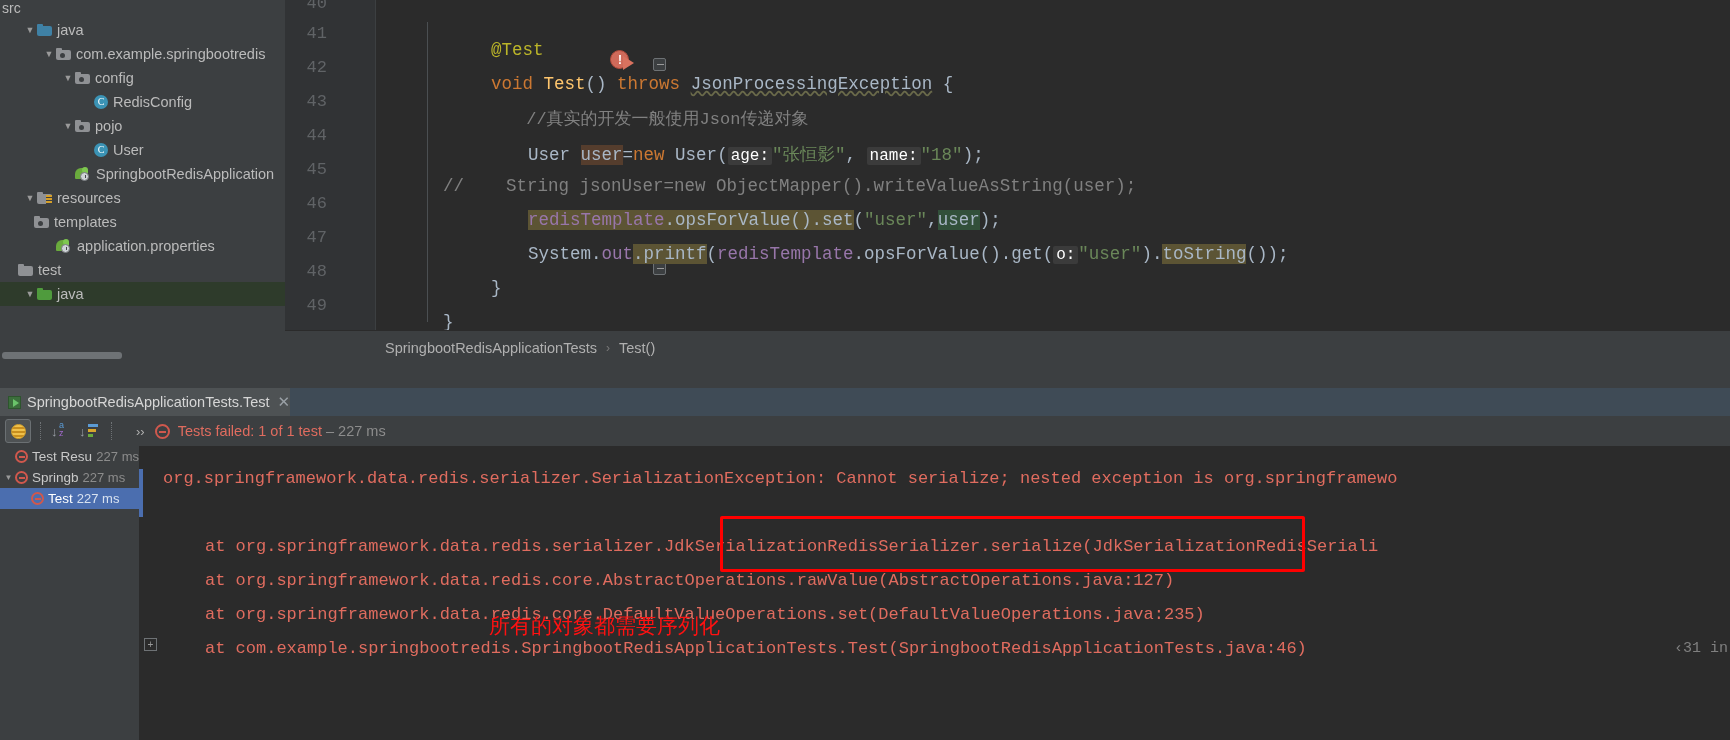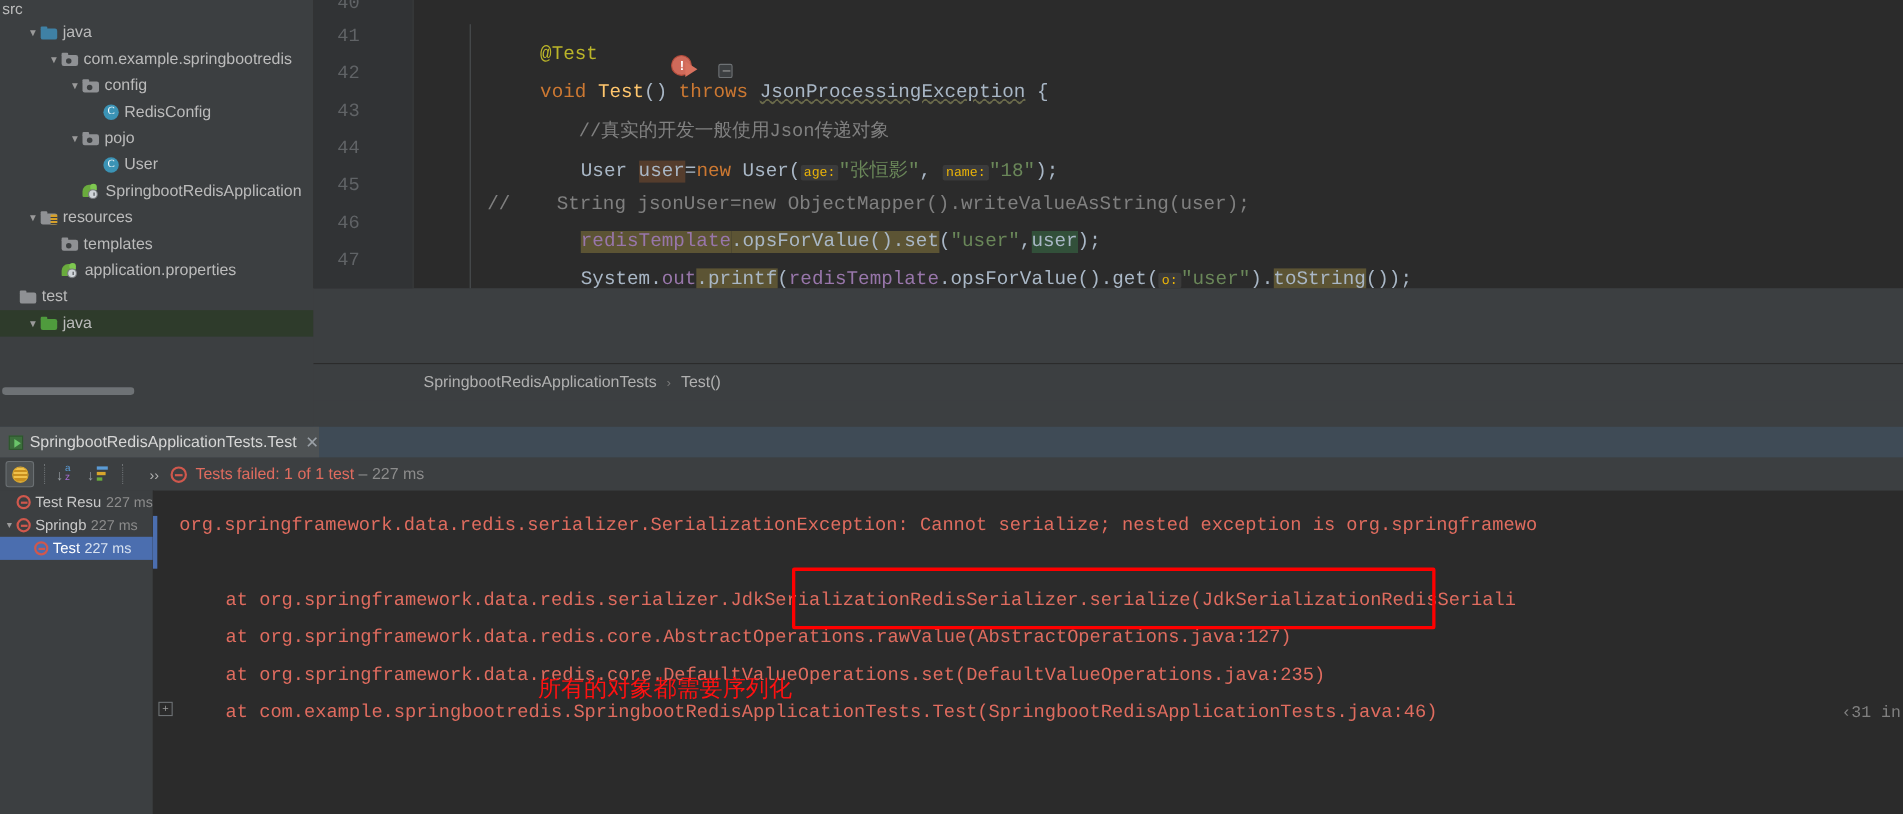--- a/index.html
+++ b/index.html
@@ -74,21 +74,21 @@
   .spring-ico .clock::after {
     content:""; position:absolute; left:4px; top:1.5px; width:1px; height:3.5px; background:#44484b;
   }
   .tree-scrollbar {
     position:absolute; left:2px; top:352px; width:120px; height:7px;
     background:#6e7275; border-radius:3px;
   }
 
   
   #editor {
-    position:absolute; left:285px; top:0; right:0; height:262px;
+    position:absolute; left:285px; top:0; right:0; height:330px;
     background:#2b2b2b; overflow:hidden;
   }
   #gutter {
     position:absolute; left:0; top:0; width:90px; height:330px; background:#313335;
   }
   #gutter-sep { position:absolute; left:90px; top:0; width:1px; height:330px; background:#3c3f41; }
   .ln {
     position:absolute; left:0; width:42px; text-align:right;
     font-family:"Liberation Mono", monospace; font-size:17px; color:#606366;
   }
@@ -98,22 +98,22 @@
   }
   .kw { color:#cc7832; }
   .anno { color:#bbb529;margin-top:12px; }
   .cls { color:#a9b7c6; }
   .str { color:#6a8759; }
   .cmt { color:#808080; }
   .fld { color:#9876aa; }
   .stat { color:#9876aa; }
   .punc { color:#a9b7c6; }
   .hintbox {
-    background:#3b3b3b; color:#eab308; border-radius:2px;
-    padding:0 3px; font-size:12px;
+    background:#3b3b3b; color:#ffffff; border-radius:2px;
+    padding:0 3px; font-size:16px;
   }
   .hl-brown { background:#553d2d; }
   .hl-olive { background:#5c5434; }
   .hl-green { background:#32503a; }
   .hl-olive2 { background:#5c5434; }
   .underline-err { text-decoration: underline; text-decoration-style: wavy; text-decoration-color:#6a6a4a; }
   #err-bulb {
     position:absolute; left:325px; top:50px; width:22px; height:22px;
   }
   #err-bulb .circ {
@@ -297,21 +297,21 @@
           </span>
           <span>SpringbootRedisApplication</span>
         </div>
         <div class="tree-row" style="padding-left: 23px;">
           <span class="arrow">▼</span>
           <span class="ico folder res">
             <span class="bars"></span>
           </span>
           <span>resources</span>
         </div>
-        <div class="tree-row" style="padding-left: 42px;">
+        <div class="tree-row" style="padding-left: 20px;">
           <span class="arrow empty">▼</span>
           <span class="ico folder pkg">
             <span class="dot"></span>
           </span>
           <span>templates</span>
         </div>
         <div class="tree-row" style="padding-left: 42px;">
           <span class="arrow empty">▼</span>
           <span class="ico spring-ico">
             <span class="leaf"></span>

